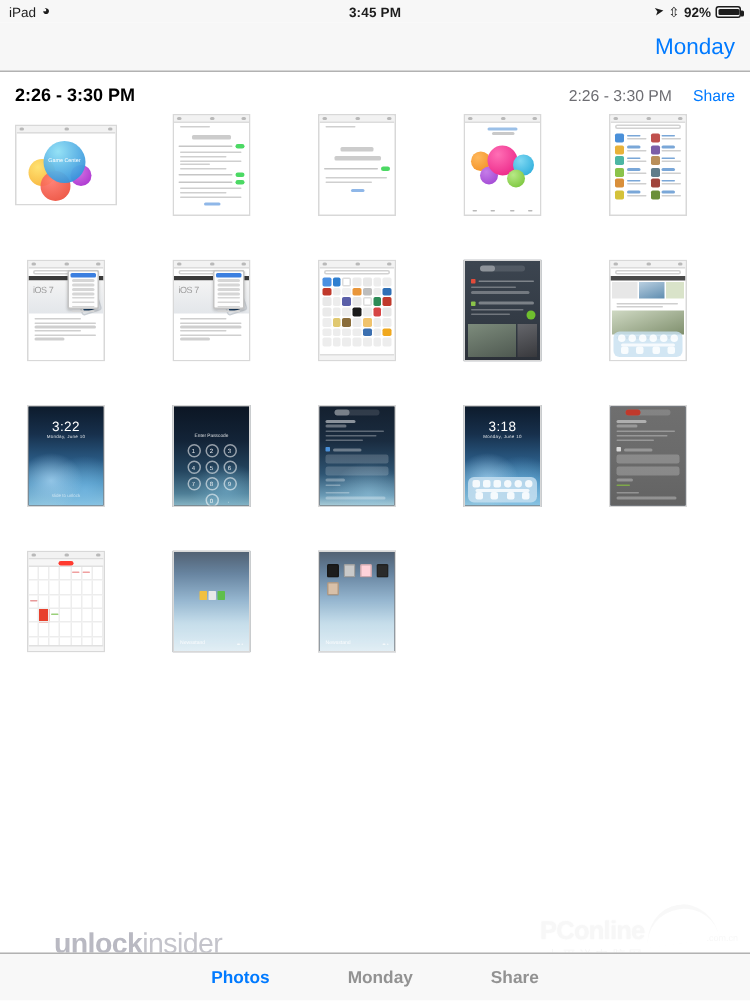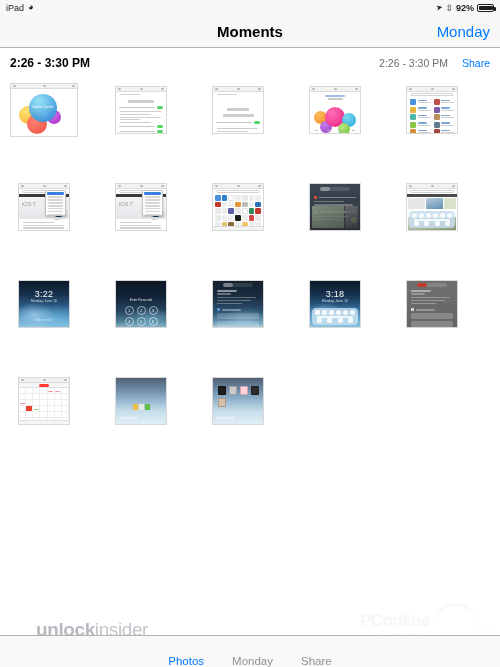--- a/index.html
+++ b/index.html
@@ -94,21 +94,21 @@
     width:68px; height:68px;
     position:relative; overflow:hidden;
     background:#fff; cursor:pointer;
   }
   .thumb-inner {
     position:absolute; left:50%; top:50%;
     transform:translate(-50%,-50%);
     width:52px; height:68px;
     overflow:hidden;
   }
-  .tall { width:52px; height:48px; }
+  .tall { width:52px; height:68px; }
 
   
   .ipad-frame {
     width:100%; height:100%;
     background:#fff;
     border:0.5px solid #d8d8d8;
     position:relative; overflow:hidden;
   }
   .ipad-frame.dark { background:#1b2530; }
 
@@ -290,45 +290,45 @@
     position:absolute; right:16px; top:6px; width:48px; height:26px;
     border-top:3px solid #f2f2f2; border-radius:50%/100% 100% 0 0;
     border-left:0; border-right:0; border-bottom:0;
     transform:rotate(-8deg);
   }
 
   
   #tab-bar {
     position:absolute; left:0; right:0; bottom:0; height:32px;
     background:#f8f8f8; border-top:1px solid #b2b2b2;
-    display:flex; align-items:flex-end; justify-content:center; gap:28px;
+    display:flex; align-items:center; justify-content:center; gap:52px;font-weight:bold;
   }
   .tab-item { font-size:11.5px; color:#929292; cursor:pointer; }
   .tab-item.active { color:#007aff; }
 </style>
 </head>
 <body>
 
 <div id="status-bar">
   <div id="status-left">
     <span>iPad</span>
     <span class="wifi-glyph">◕</span>
   </div>
+  <div id="status-center">3:45 PM</div>
   <div id="status-right">
     <span class="loc-glyph">➤</span>
     <span class="bt-glyph">⇳</span>
     <span class="batt-pct">92%</span>
     <span class="batt-body">
       <span class="batt-fill" style="width:14px;"></span>
     </span>
   </div>
 </div>
 
 <div id="nav-bar">
-  <div id="nav-title">Moments</div>
   <div id="nav-select">Monday</div>
 </div>
 
 <div id="moment-header">
   <div id="moment-title">2:26 - 3:30 PM</div>
   <div id="moment-right">
     <div id="moment-sub">2:26 - 3:30 PM</div>
     <div id="moment-share">Share</div>
   </div>
 </div>

